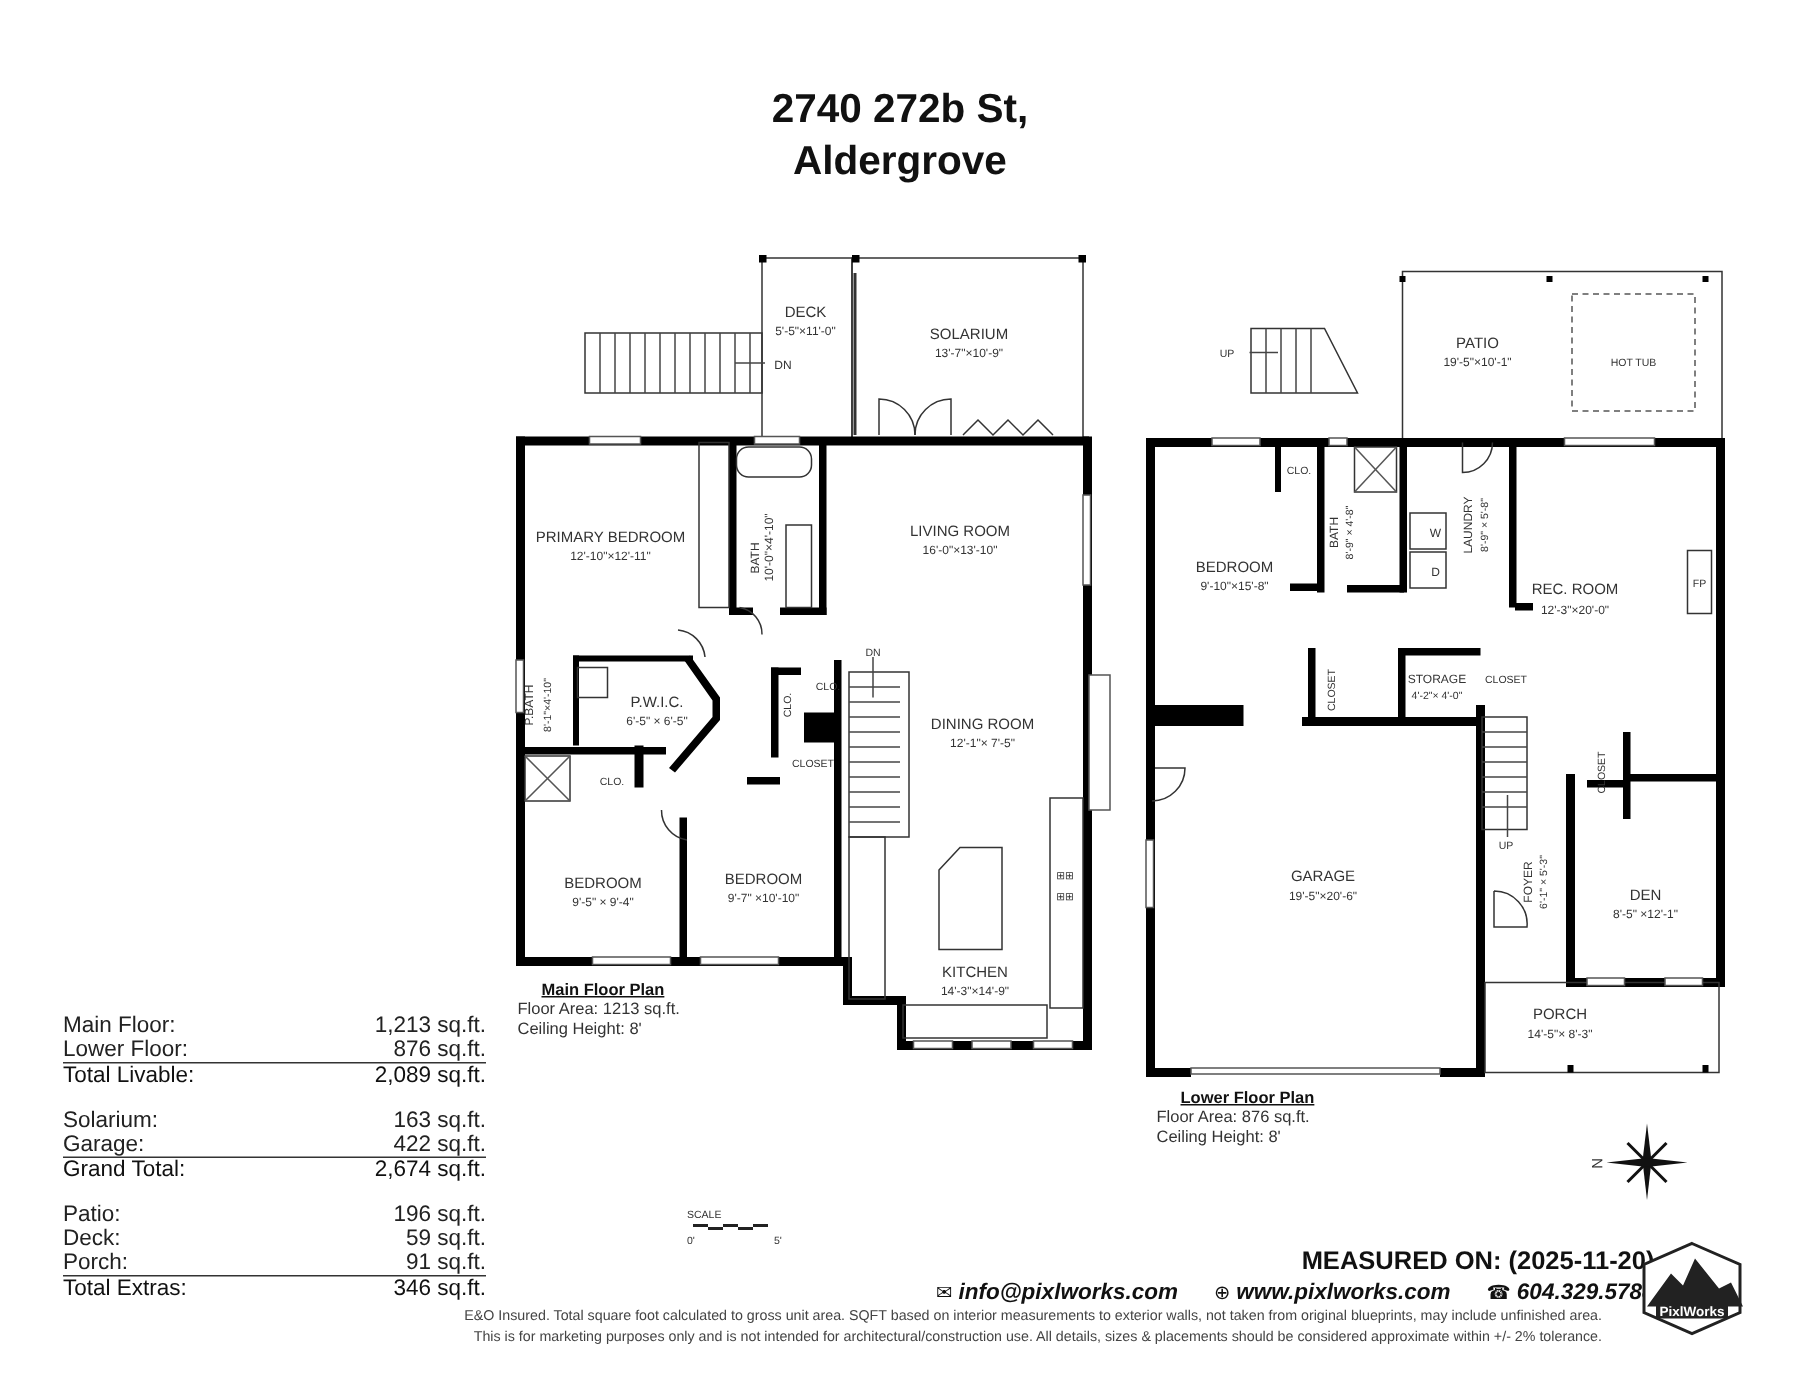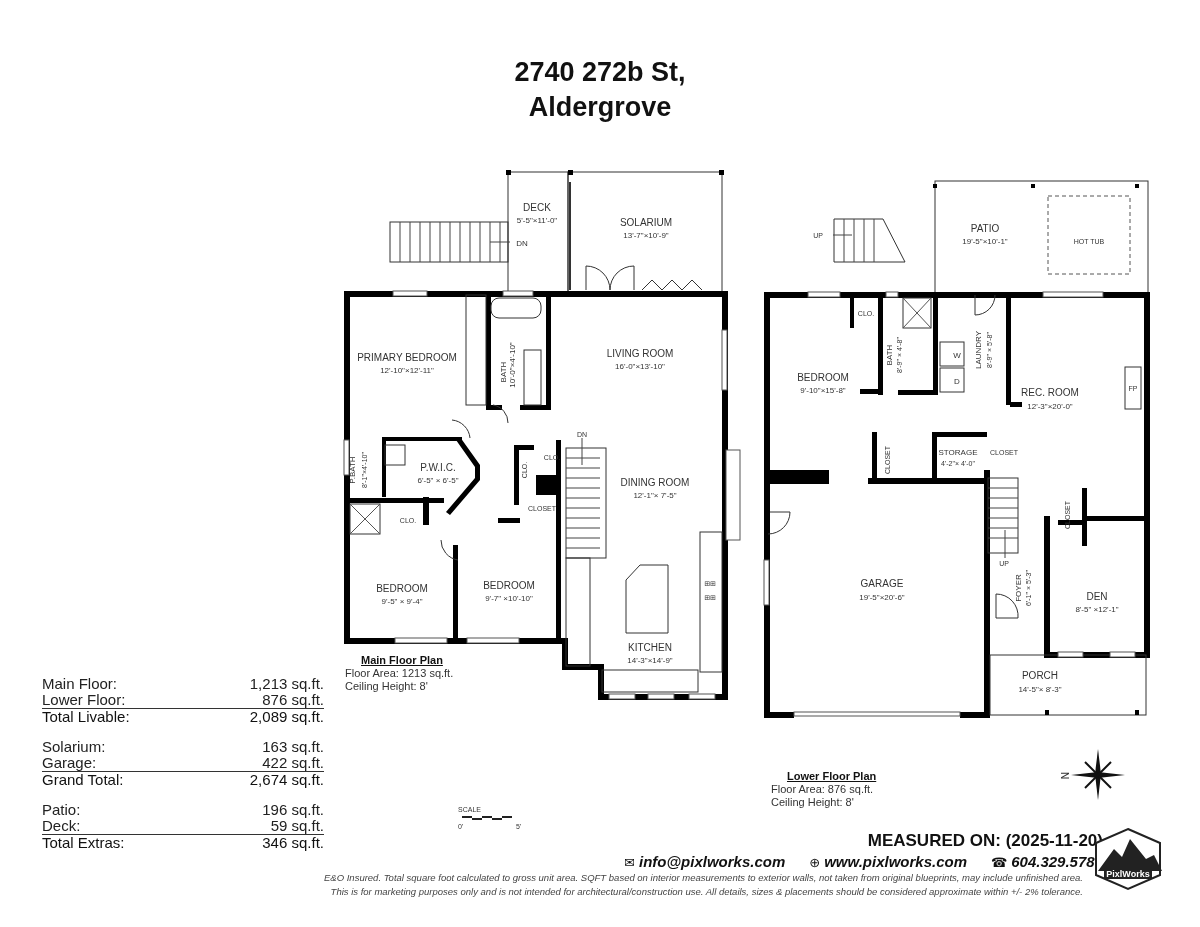--- a/index.html
+++ b/index.html
@@ -14,21 +14,21 @@
   .win{fill:#fff;stroke:#555;stroke-width:1;}
   .plan-caption{position:absolute;font-size:11px;line-height:13px;color:#333;}
   .plan-caption .hd{font-weight:bold;text-decoration:underline;color:#111;padding-left:16px;}
   .areas{position:absolute;left:42px;top:676px;width:282px;font-size:15px;color:#222;}
   .areas .row{display:flex;justify-content:space-between;line-height:16px;text-align:right;}
   .areas .row.total{font-weight:normal;color:#111;border-top:1.5px solid #333;}
   .areas .gap{height:14px;}
   .measured{position:absolute;right:97px;top:831px;font-weight:bold;font-size:17px;}
   .contact{position:absolute;right:97px;top:853px;font-weight:bold;font-style:italic;font-size:15px;display:flex;gap:24px;}
   .contact span.ic{font-style:normal;font-weight:normal;font-size:13px;margin-right:4px;}
-  .disc{position:absolute;right:117px;font-style:italic;font-size:9.5px;color:#444;text-align:center;}
+  .disc{position:absolute;right:132px;font-size:9.5px;color:#444;text-align:center;}
   .logo{position:absolute;left:1090px;top:827px;}
 </style>
 </head>
 <body>
 
 <div class="title">
   <div>2740 272b St,</div>
   <div>Aldergrove</div>
 </div>
 
@@ -290,21 +290,21 @@
     <text x="1060" y="779" font-size="10" fill="#333" transform="rotate(90 1064 776)">N</text>
   </g>
 </svg>
 
 <div class="plan-caption" style="left:345px;top:654px;">
   <div class="hd">Main Floor Plan</div>
   <div>Floor Area: 1213 sq.ft.</div>
   <div>Ceiling Height: 8'</div>
 </div>
 
-<div class="plan-caption" style="left:771px;top:726px;margin-top:44px;">
+<div class="plan-caption" style="left:771px;top:726px;">
   <div class="hd">Lower Floor Plan</div>
   <div>Floor Area: 876 sq.ft.</div>
   <div>Ceiling Height: 8'</div>
 </div>
 
 <div class="areas">
   <div class="row">
       <span>Main Floor:</span>
       <span>1,213 sq.ft.</span>
     </div>
@@ -330,20 +330,24 @@
       <span>2,674 sq.ft.</span>
     </div>
   <div class="gap"></div>
   <div class="row">
       <span>Patio:</span>
       <span>196 sq.ft.</span>
     </div>
   <div class="row">
       <span>Deck:</span>
       <span>59 sq.ft.</span>
+    </div>
+  <div class="row">
+      <span>Porch:</span>
+      <span>91 sq.ft.</span>
     </div>
   <div class="row total">
       <span>Total Extras:</span>
       <span>346 sq.ft.</span>
     </div>
 </div>
 
 <div class="measured">MEASURED ON: (2025-11-20)</div>
 <div class="contact">
   <span><span class="ic">✉</span><span>info@pixlworks.com</span></span>

